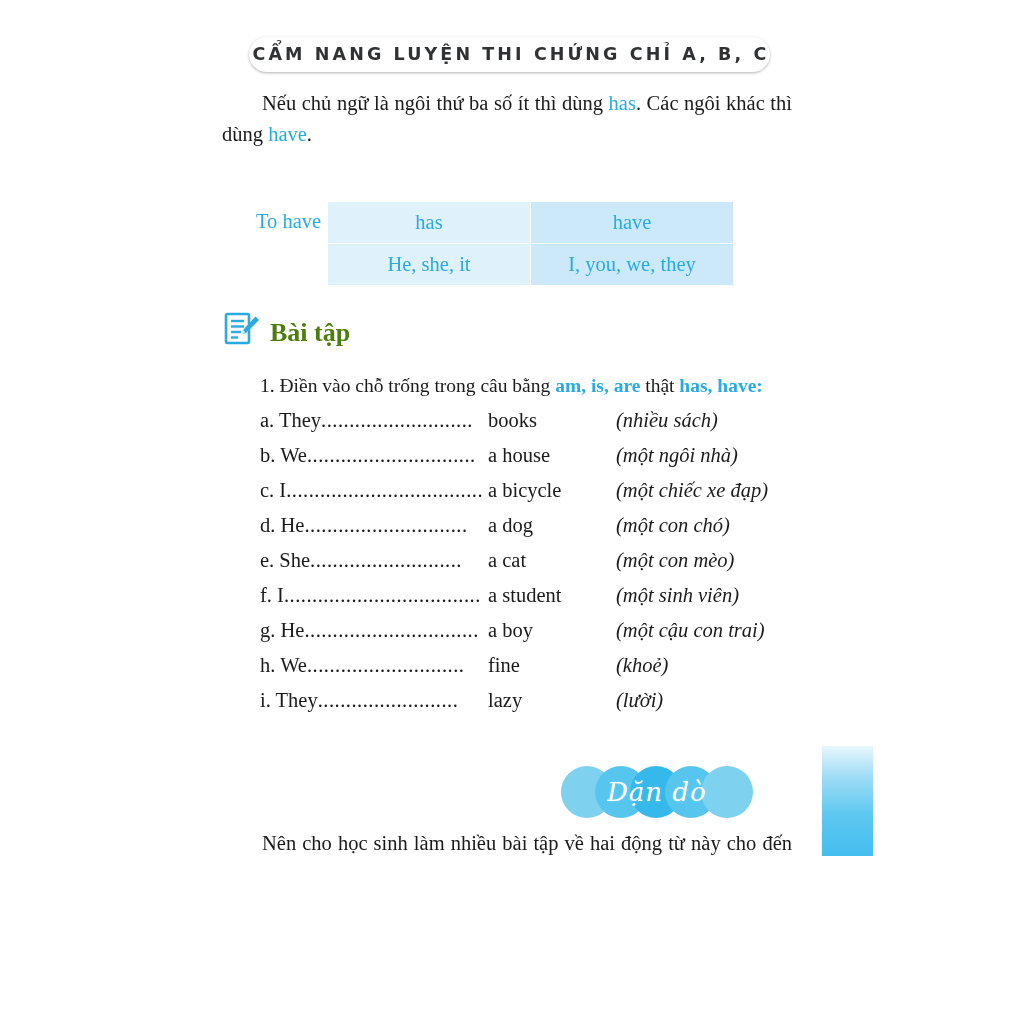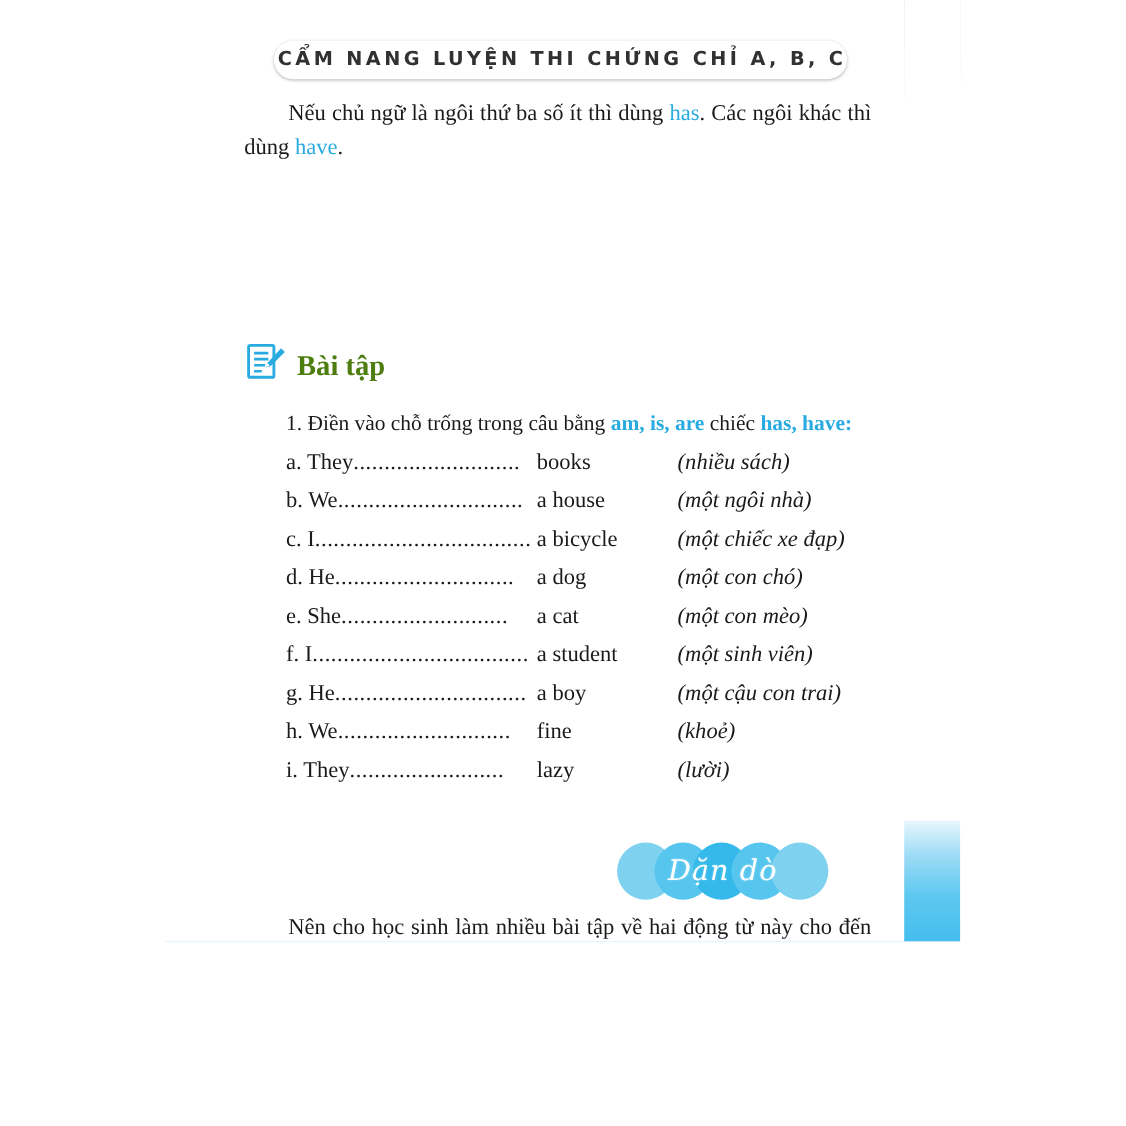--- a/index.html
+++ b/index.html
@@ -296,38 +296,53 @@
     <div class="card-topmask"></div>
 
     <div class="title-pill">
       <span class="title-text">CẨM NANG LUYỆN THI CHỨNG CHỈ A, B, C</span>
     </div>
 
     <div class="content">
       <p class="para"><span>Nếu chủ ngữ là ngôi thứ ba số ít thì dùng </span><span class="hl">has</span><span>. Các ngôi khác thì dùng </span><span class="hl">have</span><span>.</span></p>
     </div>
 
+    <div class="tablewrap">
+      <div class="tbl-label">To have</div>
+      <table class="grid">
+        <tbody>
+            <tr>
+          <td class="colA">has</td>
+          <td class="colB">have</td>
+        </tr>
+        <tr>
+          <td class="colA">He, she, it</td>
+          <td class="colB">I, you, we, they</td>
+        </tr>
+      </tbody>
+        </table>
+    </div>
 
     <div class="baitap">
       <span>
         <svg class="baitap-icon" viewBox="0 0 40 40" xmlns="http://www.w3.org/2000/svg">
           <rect x="4" y="4" width="23" height="29" rx="1.5" fill="none" stroke="#29ABE2" stroke-width="2.6"></rect>
           <line x1="9" y1="11" x2="22" y2="11" stroke="#29ABE2" stroke-width="2.4"></line>
           <line x1="9" y1="16.5" x2="22" y2="16.5" stroke="#29ABE2" stroke-width="2.4"></line>
           <line x1="9" y1="22" x2="19" y2="22" stroke="#29ABE2" stroke-width="2.4"></line>
           <line x1="9" y1="27.5" x2="16" y2="27.5" stroke="#29ABE2" stroke-width="2.4"></line>
           <path d="M33.5 6.5 L37 10 L24 23 L19.8 24.2 L21 20 Z" fill="#29ABE2"></path>
           <path d="M19.8 24.2 L21 20 L23.2 22.2 Z" fill="#ffffff"></path>
         </svg>
       </span>
       <span class="baitap-text">Bài tập</span>
     </div>
 
     <div class="exlist">
-      <div class="ex-q"><span>1. Điền vào chỗ trống trong câu bằng </span><span class="b">am, is, are</span><span> chiếc </span><span class="b">has, have:</span></div>
+      <div class="ex-q"><span>1. Điền vào chỗ trống trong câu bằng </span><span class="b">am, is, are</span><span> thật </span><span class="b">has, have:</span></div>
 
       <div class="ex-row">
         <span class="ex-lead"><span>a. They</span><span class="dots">...........................</span></span>
         <span class="ex-ans">books</span>
         <span class="ex-vi">(nhiều sách)</span>
       </div>
       <div class="ex-row">
         <span class="ex-lead"><span>b. We</span><span class="dots">..............................</span></span>
         <span class="ex-ans">a house</span>
         <span class="ex-vi">(một ngôi nhà)</span>

